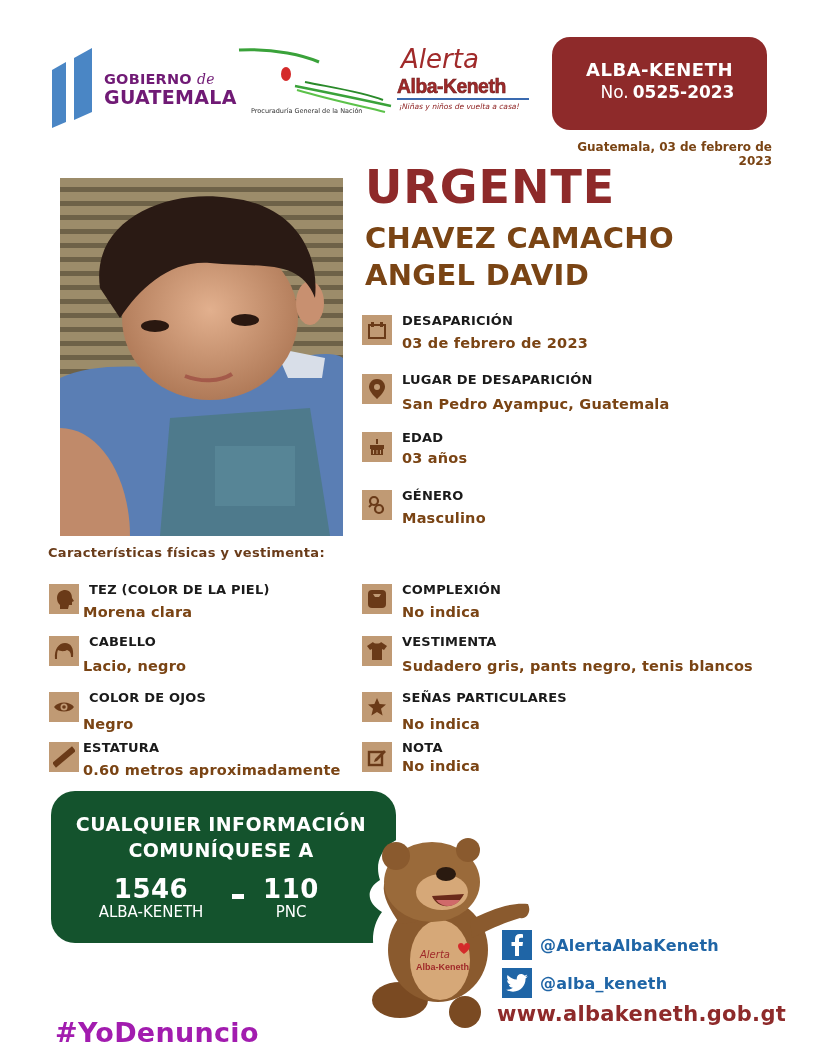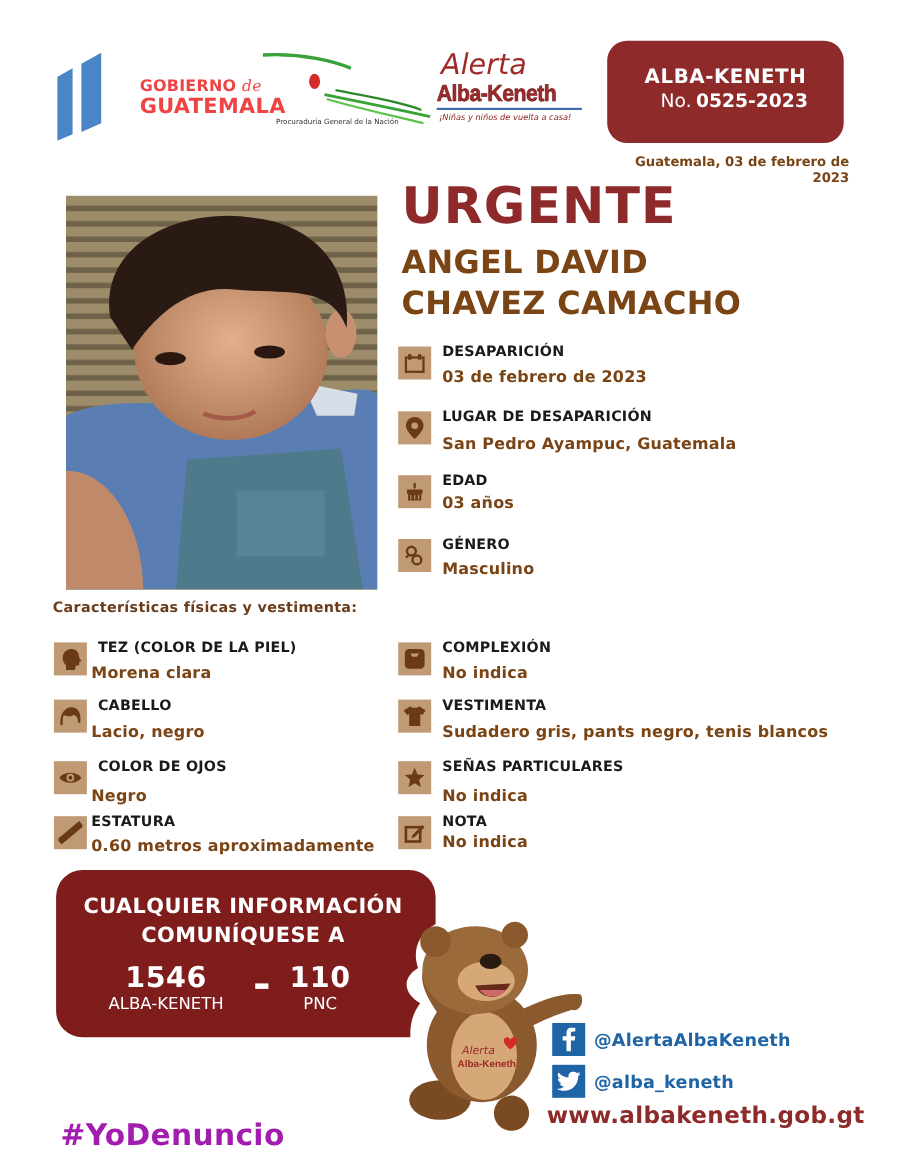--- a/index.html
+++ b/index.html
@@ -4,21 +4,21 @@
   <style>
     * { margin: 0; padding: 0; box-sizing: border-box; }
     html, body { width: 815px; height: 1054px; background: #ffffff; overflow: hidden; }
     body { position: relative; font-family: "DejaVu Sans", sans-serif; }
 
     .abs { position: absolute; }
 
     
     .gov-logo { left: 52px; top: 48px; width: 180px; height: 80px; }
     .gov-bars { position: absolute; left: 0; top: 0; width: 46px; height: 80px; }
-    .gov-text { position: absolute; left: 52px; top: 24px; color: #ef4444; font-weight: bold; line-height: 1; margin-left: 23px; }
+    .gov-text { position: absolute; left: 52px; top: 24px; color: #701a75; font-weight: bold; line-height: 1; }
     .gov-text .l1 { font-size: 14.5px; letter-spacing: 0.2px; }
     .gov-text .l1 i { font-family: "DejaVu Serif", serif; font-weight: normal; font-style: italic; font-size: 14px; }
     .gov-text .l2 { font-size: 19px; letter-spacing: 0.3px; margin-top: 1px; }
 
     .pgn-logo { left: 235px; top: 46px; width: 160px; height: 74px; }
     .pgn-letters { position: absolute; left: 16px; top: 10px; font-family: "DejaVu Serif", serif; font-weight: bold; font-size: 44px; color: #1c2a5a; letter-spacing: -1px; }
     .pgn-sub { position: absolute; left: 16px; top: 61px; font-size: 6.5px; color: #333; white-space: nowrap; }
 
     .ak-logo { left: 397px; top: 46px; width: 135px; height: 72px; }
     .ak-alerta { position: absolute; left: 4px; top: -2px; font-family: "DejaVu Sans", sans-serif; font-size: 26px; color: #a02a2a; font-style: italic; }
@@ -42,21 +42,21 @@
     .name { left: 365px; top: 220px; font-size: 29px; font-weight: bold; color: #7a4414; line-height: 37px; letter-spacing: 0.3px; }
 
     
     .info-icon { width: 30px; height: 30px; background: #c09a74; display: flex; align-items: center; justify-content: center; }
     .info-label { font-size: 13px; font-weight: bold; color: #1a1a1a; letter-spacing: 0.2px; white-space: nowrap; }
     .info-value { font-size: 14.5px; font-weight: bold; color: #7a4414; white-space: nowrap; letter-spacing: 0.2px; }
 
     .section-title { left: 48px; top: 545px; font-size: 13px; font-weight: bold; color: #6a3c1a; letter-spacing: 0.3px; }
 
     
-    .contact { left: 51px; top: 791px; width: 345px; height: 152px; background: #7f1d1d; border-radius: 24px; color: #fff; }
+    .contact { left: 51px; top: 791px; width: 345px; height: 152px; background: #14532d; border-radius: 24px; color: #fff; }
     .contact-title { position: absolute; left: 0; top: 20px; width: 340px; text-align: center; font-size: 19px; font-weight: bold; line-height: 26px; letter-spacing: 0.4px; }
     .num-block { position: absolute; text-align: center; }
     .num { font-size: 26px; font-weight: bold; line-height: 28px; letter-spacing: 0.5px; }
     .num-label { font-size: 15px; line-height: 18px; }
     .dash { position: absolute; left: 232px; top: 894px; width: 12px; height: 5px; background: #fff; }
 
     .hashtag { left: 55px; top: 976px; font-size: 27px; font-weight: bold; color: #a21caf; letter-spacing: 0.3px; margin-top: 41px; }
 
     
     .social-row { display: flex; align-items: center; }
@@ -137,22 +137,22 @@
 
     <ellipse cx="95" cy="148" rx="14" ry="6" fill="#2a1810"></ellipse>
     <ellipse cx="185" cy="142" rx="14" ry="6" fill="#2a1810"></ellipse>
 
     <path d="M125,198 C140,204 160,204 172,196" stroke="#a45a4a" stroke-width="4" fill="none"></path>
   </svg>
 </div>
 
 <div class="abs urgent">URGENTE</div>
 <div class="abs name">
+  <div>CHAVEZ CAMACHO</div>
   <div>ANGEL DAVID</div>
-  <div>CHAVEZ CAMACHO</div>
 </div>
 
 <div class="abs" style="left:362px;top:313px;">
   <div class="info-icon abs" style="left:0;top:2px;">
     <svg width="20" height="20" viewBox="0 0 20 20">
         <rect x="2" y="5" width="16" height="13" fill="none" stroke="#6a3a18" stroke-width="2"></rect>
         <rect x="4" y="2" width="3" height="5" fill="#6a3a18"></rect>
         <rect x="13" y="2" width="3" height="5" fill="#6a3a18"></rect>
       </svg>
   </div>

